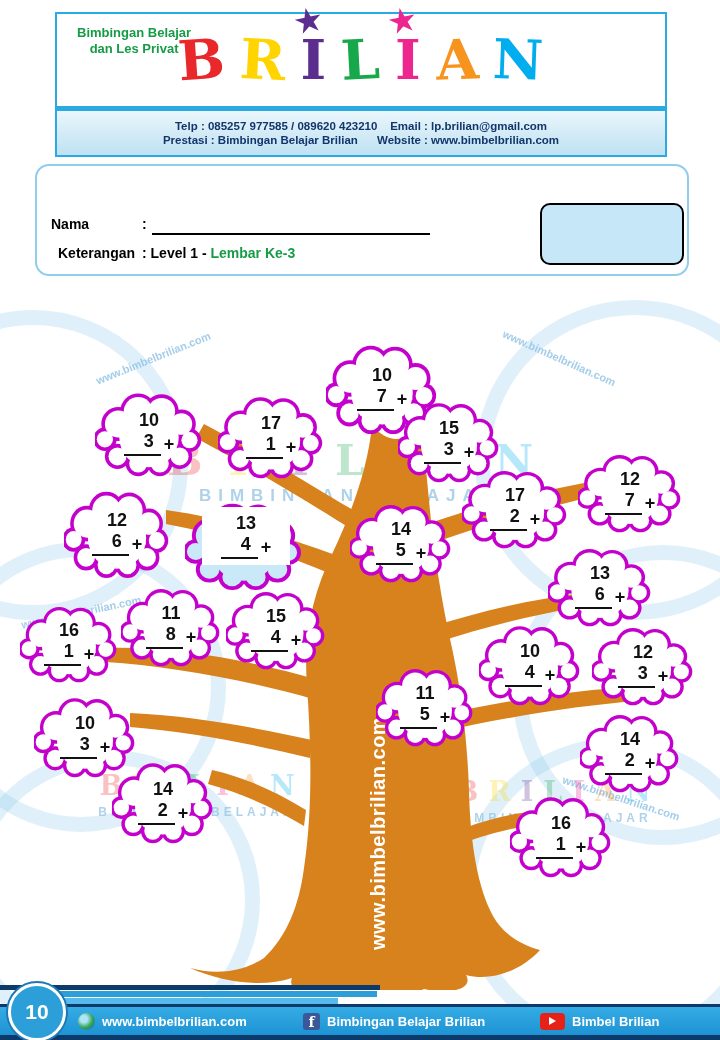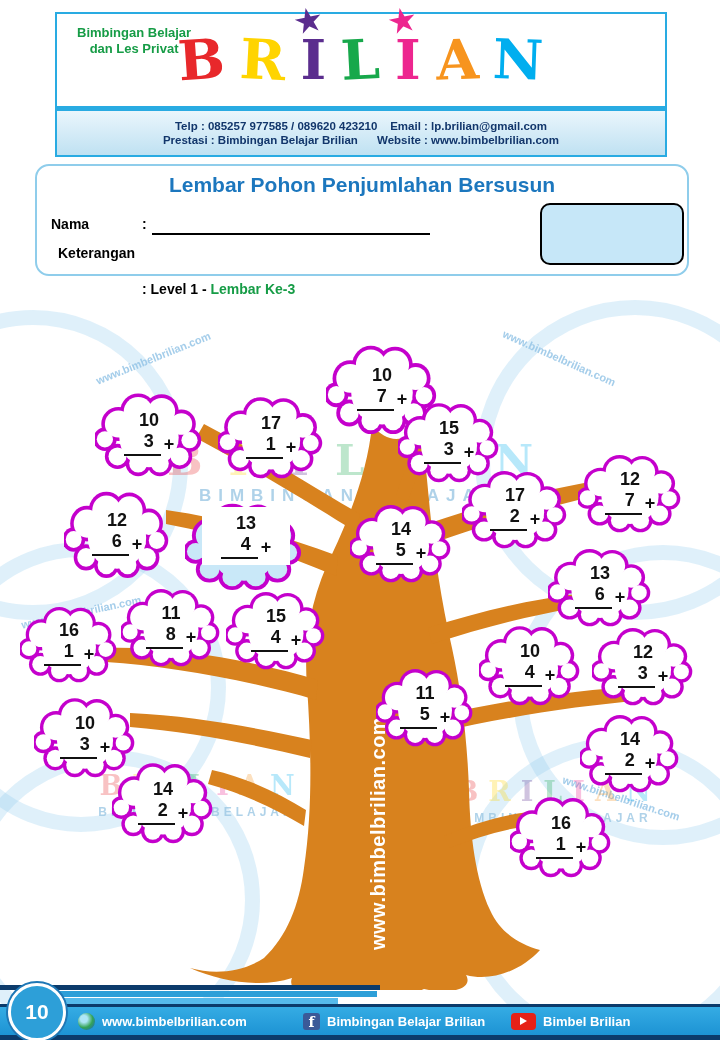--- a/index.html
+++ b/index.html
@@ -36,21 +36,21 @@
   .info-line{color:#12366B;font-weight:bold;font-size:11.5px;line-height:14px;white-space:pre;}
 
   
   .tbox{position:absolute;left:35px;top:164px;width:650px;height:108px;border:2px solid #8FCDEB;border-radius:14px;background:#fff;z-index:4;}
   .t-title{text-align:center;margin-top:7px;color:#1C77BE;font-size:21px;font-weight:bold;}
   .lbl{position:absolute;font-weight:bold;font-size:14px;}
   .lbl-nama{left:14px;top:50px;}
   .colon-nama{left:105px;top:50px;}
   .name-line{position:absolute;left:115px;top:50px;width:278px;height:17px;border-bottom:2px solid #000;}
   .lbl-ket{left:14px;top:79px;margin-left:7px;}
-  .val-ket{position:absolute;left:105px;top:79px;font-weight:bold;font-size:14px;margin-top:36px;}
+  .val-ket{position:absolute;left:105px;top:79px;font-weight:bold;font-size:14px;}
   .ket-green{color:#169C46;}
   .nilai-box{position:absolute;left:418px;top:39px;width:80px;height:54px;background:#FCEBCC;border:2px solid #000;border-radius:10px;
              display:flex;align-items:center;justify-content:center;font-size:19px;font-weight:bold;}
   .score-box{position:absolute;left:503px;top:37px;width:140px;height:58px;background:#C6E7F8;border:2px solid #000;border-radius:10px;}
 
   
   .banner{position:absolute;left:115px;top:288px;width:490px;height:38px;border-radius:19px;z-index:4;
           background:linear-gradient(180deg,#49B7EB 0%,#1787CC 60%,#0F78BF 100%);
           color:#fff;font-weight:bold;font-size:15.5px;display:flex;align-items:center;justify-content:center;}
 
@@ -195,21 +195,20 @@
         </div>
     </div>
     <div class="hdr-band"></div>
     <div class="hdr-info">
       <div class="info-line">Telp : 085257 977585 / 089620 423210    Email : lp.brilian@gmail.com</div>
       <div class="info-line">Prestasi : Bimbingan Belajar Brilian      Website : www.bimbelbrilian.com</div>
     </div>
   </div>
 
   <div class="tbox">
-    <div class="t-title">Lembar Pohon Penjumlahan Bersusun</div>
     <div class="lbl lbl-nama">Nama</div>
     <div class="lbl colon-nama">:</div>
     <div class="name-line"></div>
     <div class="lbl lbl-ket">Keterangan</div>
     <div class="val-ket"><span>: Level 1 - </span><span class="ket-green">Lembar Ke-3</span></div>
     <div class="score-box"></div>
   </div>
 
 
   <svg class="tree-svg" viewBox="0 330 720 660">
@@ -479,17 +478,17 @@
   <div class="fbottom"></div>
   <div class="fcircle">10</div>
   <div class="fitem" style="left:78px;">
     <span class="globe"></span>
     <span>www.bimbelbrilian.com</span>
   </div>
   <div class="fitem" style="left:303px;">
     <span class="fb"></span>
     <span>Bimbingan Belajar Brilian</span>
   </div>
-  <div class="fitem" style="left:511px;">
+  <div class="fitem" style="left:540px;">
     <span class="yt"></span>
     <span>Bimbel Brilian</span>
   </div>
 </div>
 
 </body></html>

